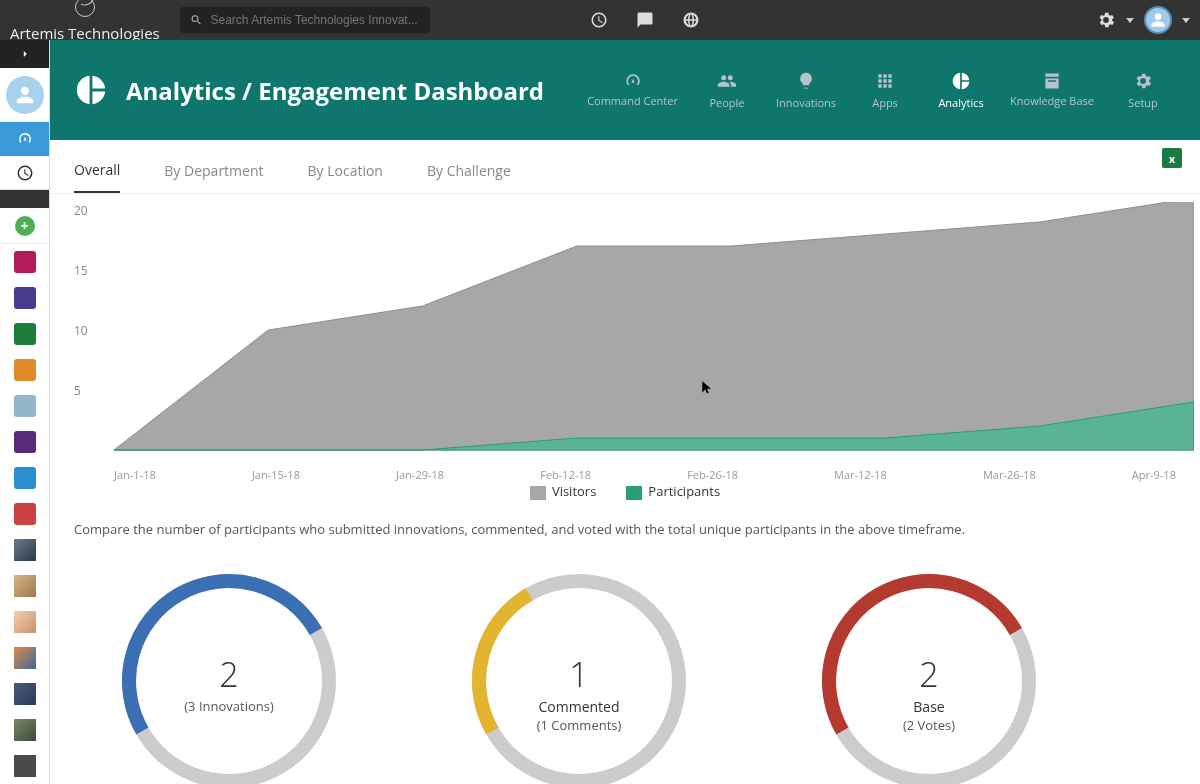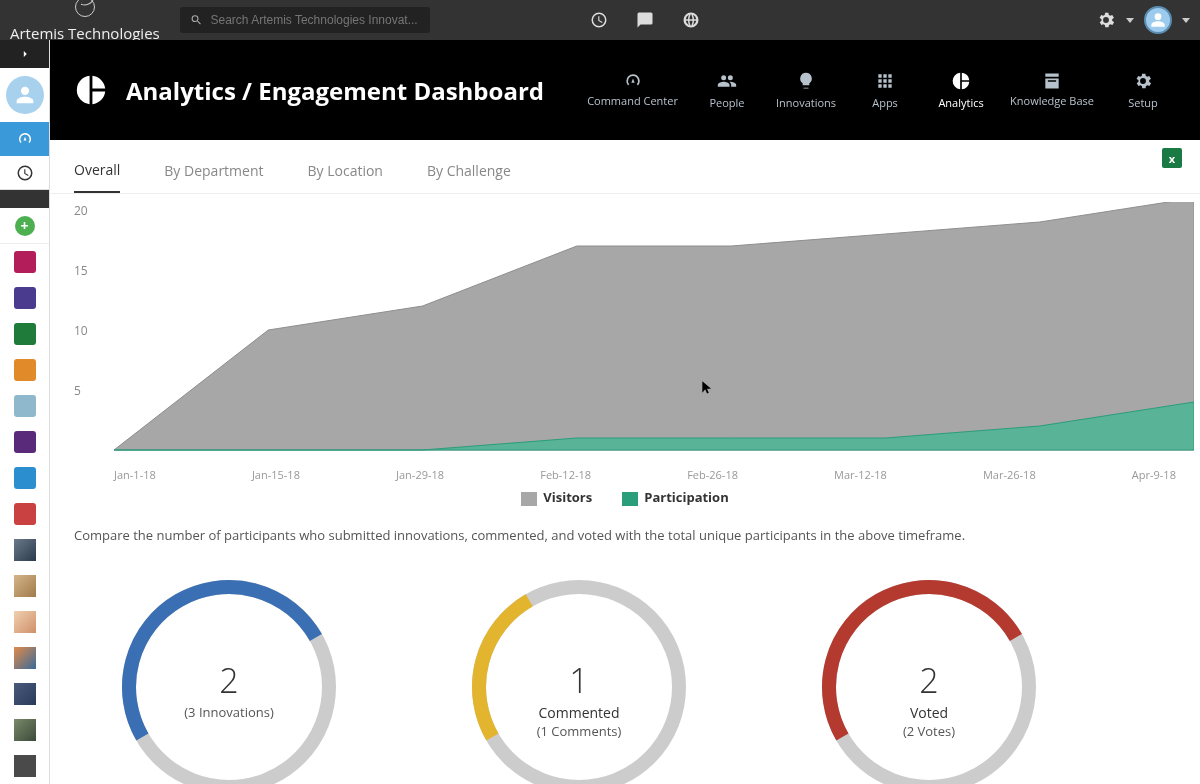--- a/index.html
+++ b/index.html
@@ -33,42 +33,42 @@
 .strip-gap { width:100%; height:18px; background:#333; }
 .strip-plus { width:100%; height:36px; display:flex; align-items:center; justify-content:center; border-bottom:1px solid #eee; }
 .plus-circle { width:20px; height:20px; border-radius:50%; background:#4caf50; color:#fff; display:flex; align-items:center; justify-content:center; font-weight:bold; font-size:14px; }
 .chip { width:22px; height:22px; border-radius:3px; margin: 7px 0; }
 .c1{background:#b31e5a}.c2{background:#4a3b8f}.c3{background:#1e7b3a}.c4{background:#e08a2a}.c5{background:#8fb8cc}.c6{background:#5a2a7a}.c7{background:#2b8fcf}.c8{background:#c94141}
 .thumb { width:22px; height:22px; background: linear-gradient(135deg,#6a7a8a,#2a3a4a); margin:7px 0; }
 
 .main { flex: 1; display: flex; flex-direction: column; overflow: hidden; }
 
 
-.header { background: #000000; color: #fff; height: 100px; display: flex; align-items: center; padding: 0 30px 0 24px; }
+.header { background: #0f766e; color: #fff; height: 100px; display: flex; align-items: center; padding: 0 30px 0 24px; }
 .header-left { display:flex; align-items:center; gap: 18px; }
 .header-title { font-size: 24px; font-weight: 700; }
 .header-nav { margin-left: auto; display:flex; gap: 22px; text-align:center; }
 .header-nav .item { display:flex; flex-direction:column; align-items:center; gap:4px; color:#b8c2cc; font-size:11px; cursor:pointer; min-width:54px; }
 .header-nav .item.active { color:#fff; }
 .header-nav svg { width: 20px; height:20px; fill: currentColor; }
 
 
 .tabs { display:flex; align-items:center; gap: 44px; padding: 8px 0 0 24px; border-bottom:1px solid #eee; position:relative; }
 .tab { font-size:14px; color:#888; padding: 12px 0; cursor:pointer; }
 .tab.active { color:#333; border-bottom:2px solid #333; }
 .excel { position:absolute; right:18px; top:8px; width:20px; height:20px; background:#1a7a43; color:#fff; display:flex; align-items:center; justify-content:center; font-size:11px; font-weight:bold; border-radius:2px; }
 
 
 .chart-wrap { padding: 8px 24px 10px 24px; }
 .chart { position:relative; height: 280px; text-align: center; }
 .chart svg.area { position:absolute; top:0; left:40px; right:0; height:260px; }
 .yaxis { position:absolute; left:0; top:0; height:260px; width:35px; }
 .yaxis span { position:absolute; left:0; font-size:12px; color:#888; }
 .xaxis { position:absolute; bottom:0; left:40px; right:0; display:flex; justify-content:space-between; font-size:11px; color:#999; }
-.legend { display:flex; justify-content:center; gap: 30px; margin-top: 6px; font-size:13px; font-weight:700; align-items:center; }
+.legend { display:flex; justify-content:center; gap: 30px; font-size:13px; font-weight:400; align-items:center; }
 .legend .sw { width:16px; height:14px; display:inline-block; margin-right:6px; vertical-align:middle; }
 .sw.v { background:#a7a7a7; }
 .sw.p { background:#2a9d7a; }
 
 
 .section { padding: 10px 24px; }
 .section h2 { font-size: 19px; font-weight: 400; color:#333; margin-bottom:6px; }
 .section p { font-size: 13px; color:#555; }
 .rings { display:flex; gap: 120px; margin-top: 28px; padding-left: 40px; }
 .ring { position:relative; width: 230px; height: 150px; text-align:center; }
@@ -248,21 +248,21 @@
           <span>Jan-29-18</span>
           <span>Feb-12-18</span>
           <span>Feb-26-18</span>
           <span>Mar-12-18</span>
           <span>Mar-26-18</span>
           <span>Apr-9-18</span>
         </div>
       </div>
       <div class="legend">
         <span><span class="sw v"></span><span>Visitors</span></span>
-        <span><span class="sw p"></span><span>Participation</span></span>
+        <span><span class="sw p"></span><span>Participants</span></span>
       </div>
     </div>
 
     <svg class="cursor" style="left:700px; top:378px" viewBox="0 0 24 24">
         <path d="M4 2l0 20 5-6 3 7 3-1-3-7 7 0z" fill="#000"></path>
       </svg>
 
     <div class="section">
       <p>Compare the number of participants who submitted innovations, commented, and voted with the total unique participants in the above timeframe.</p>
       <div class="rings" id="rings">
@@ -279,20 +279,20 @@
             </svg><div class="lbl">
               <div class="n">1</div>
               <div class="t">Commented</div>
               <div class="s">(1 Comments)</div>
             </div></div>
           <div class="ring"><svg viewBox="0 0 230 230">
               <circle cx="115" cy="115" r="100" fill="none" stroke="#ccc" stroke-width="14"></circle>
               <circle cx="115" cy="115" r="100" fill="none" stroke="#b43a2f" stroke-width="14" stroke-dasharray="314.1592653589793 628.3185307179587" transform="rotate(-210 115 115)"></circle>
             </svg><div class="lbl">
               <div class="n">2</div>
-              <div class="t">Voted</div>
+              <div class="t">Base</div>
               <div class="s">(2 Votes)</div>
             </div></div>
         </div>
     </div>
 
   </div>
 </div>
 
 </body></html>

